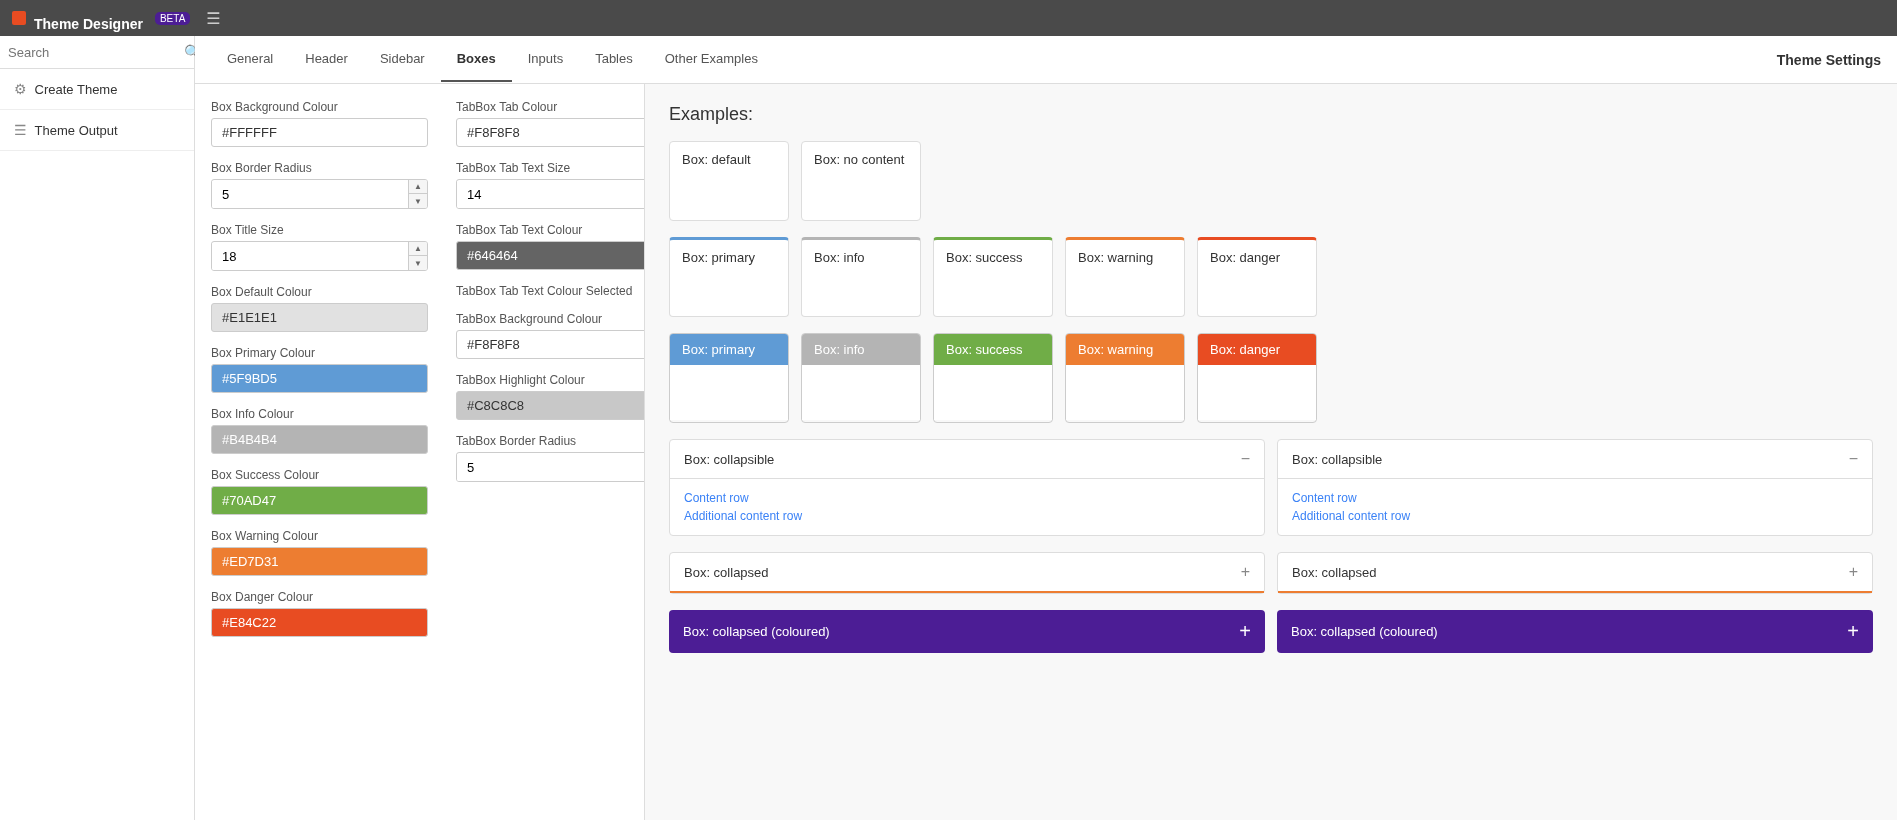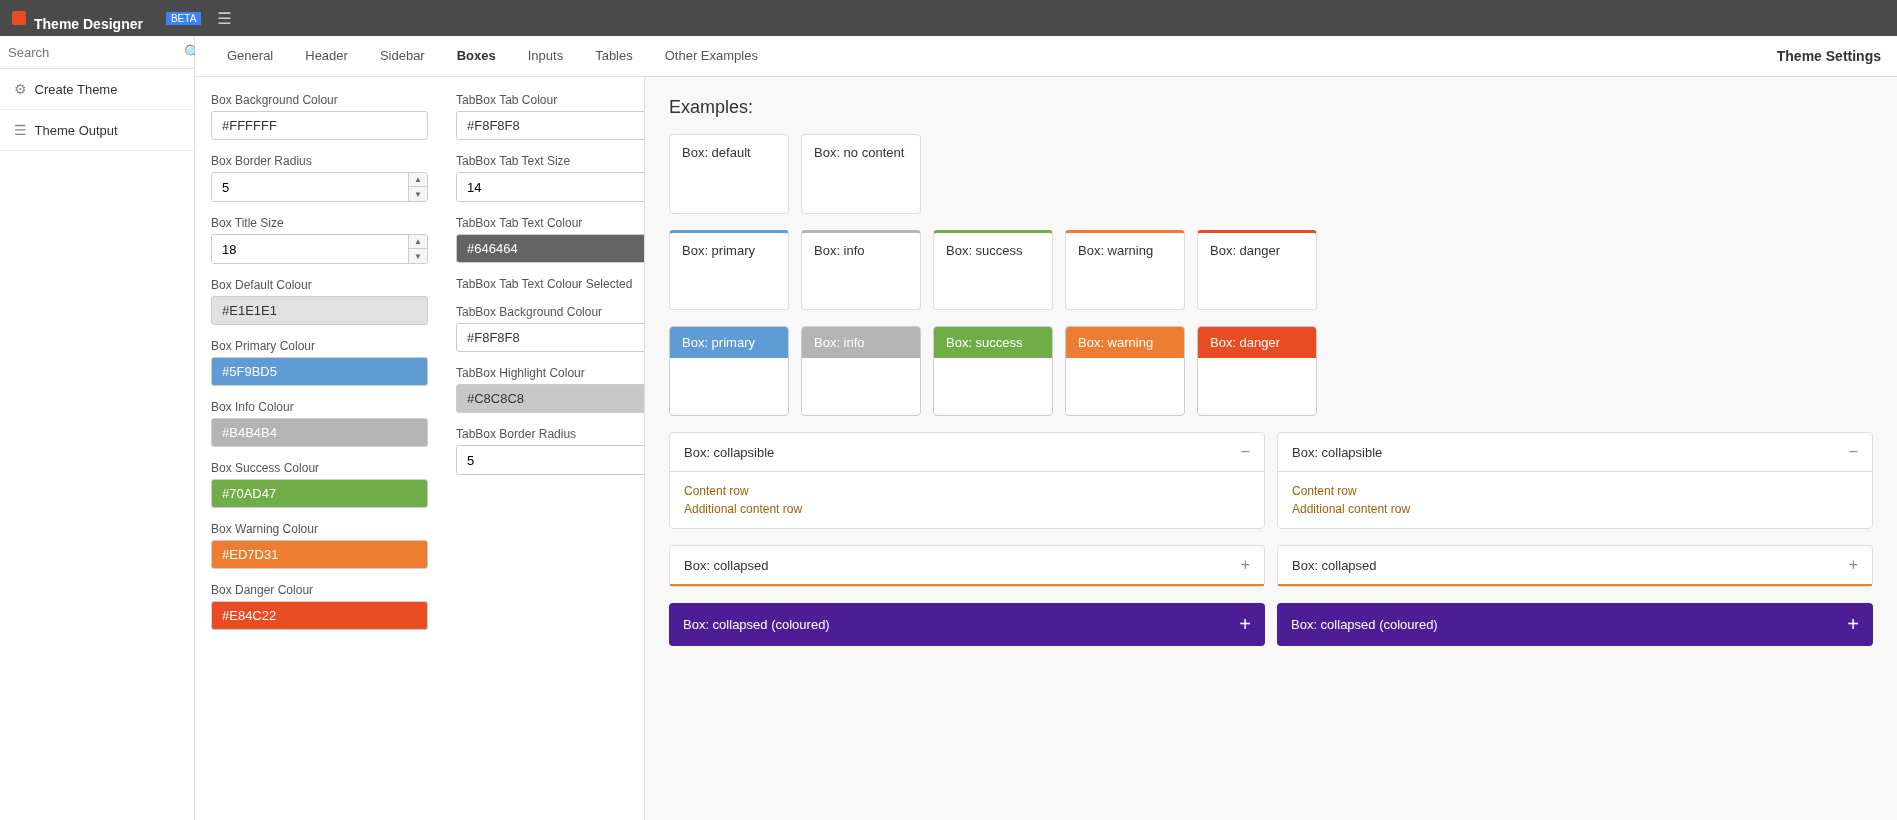--- a/index.html
+++ b/index.html
@@ -11,21 +11,21 @@
       color: #fff;
       height: 36px;
       display: flex;
       align-items: center;
       padding: 0 12px;
       gap: 8px;
       flex-shrink: 0;
     }
     .topbar-logo { width: 14px; height: 14px; background: #e84c22; display: inline-block; border-radius: 2px; }
     .topbar-title { font-weight: bold; font-size: 14px; color: #fff; margin-top: 12px; }
-    .topbar-beta { background: #3b82f6; color: #fff; font-size: 10px; padding: 1px 5px; border-radius: 0; margin-left: 15px; }
+    .topbar-beta { background: #4c1d95; color: #fff; font-size: 10px; padding: 1px 5px; border-radius: 5px; margin-left: 4px; }
     .topbar-menu { margin-left: 8px; font-size: 16px; cursor: pointer; color: #ccc; }
 
     
     .layout { display: flex; flex: 1; overflow: hidden; }
 
     
     .sidebar {
       width: 195px;
       background: #fff;
       border-right: 1px solid #ddd;
@@ -62,21 +62,21 @@
     
     .main { flex: 1; display: flex; flex-direction: column; overflow: hidden; }
 
     
     .tabbar {
       background: #fff;
       border-bottom: 1px solid #ddd;
       display: flex;
       align-items: center;
       padding: 0 16px;
-      height: 41px;
+      height: 48px;
       flex-shrink: 0;
     }
     .tab {
       padding: 14px 16px;
       cursor: pointer;
       font-size: 13px;
       color: #555;
       border-bottom: 2px solid transparent;
       white-space: nowrap;
     }
@@ -206,21 +206,21 @@
       display: flex;
       justify-content: space-between;
       align-items: center;
       padding: 10px 14px;
       border-bottom: 1px solid #ddd;
       font-size: 13px;
       color: #333;
     }
     .box-collapsible-toggle { color: #888; font-size: 16px; cursor: pointer; }
     .box-collapsible-body { padding: 10px 14px; }
-    .box-collapsible-row { font-size: 12px; color: #a16207; padding: 2px 0; }
+    .box-collapsible-row { font-size: 12px; color: #3b82f6; padding: 2px 0; }
 
     
     .box-collapsed {
       background: #fff;
       border: 1px solid #ddd;
       border-radius: 4px;
       min-width: 220px;
       flex: 1;
     }
     .box-collapsed-header {

